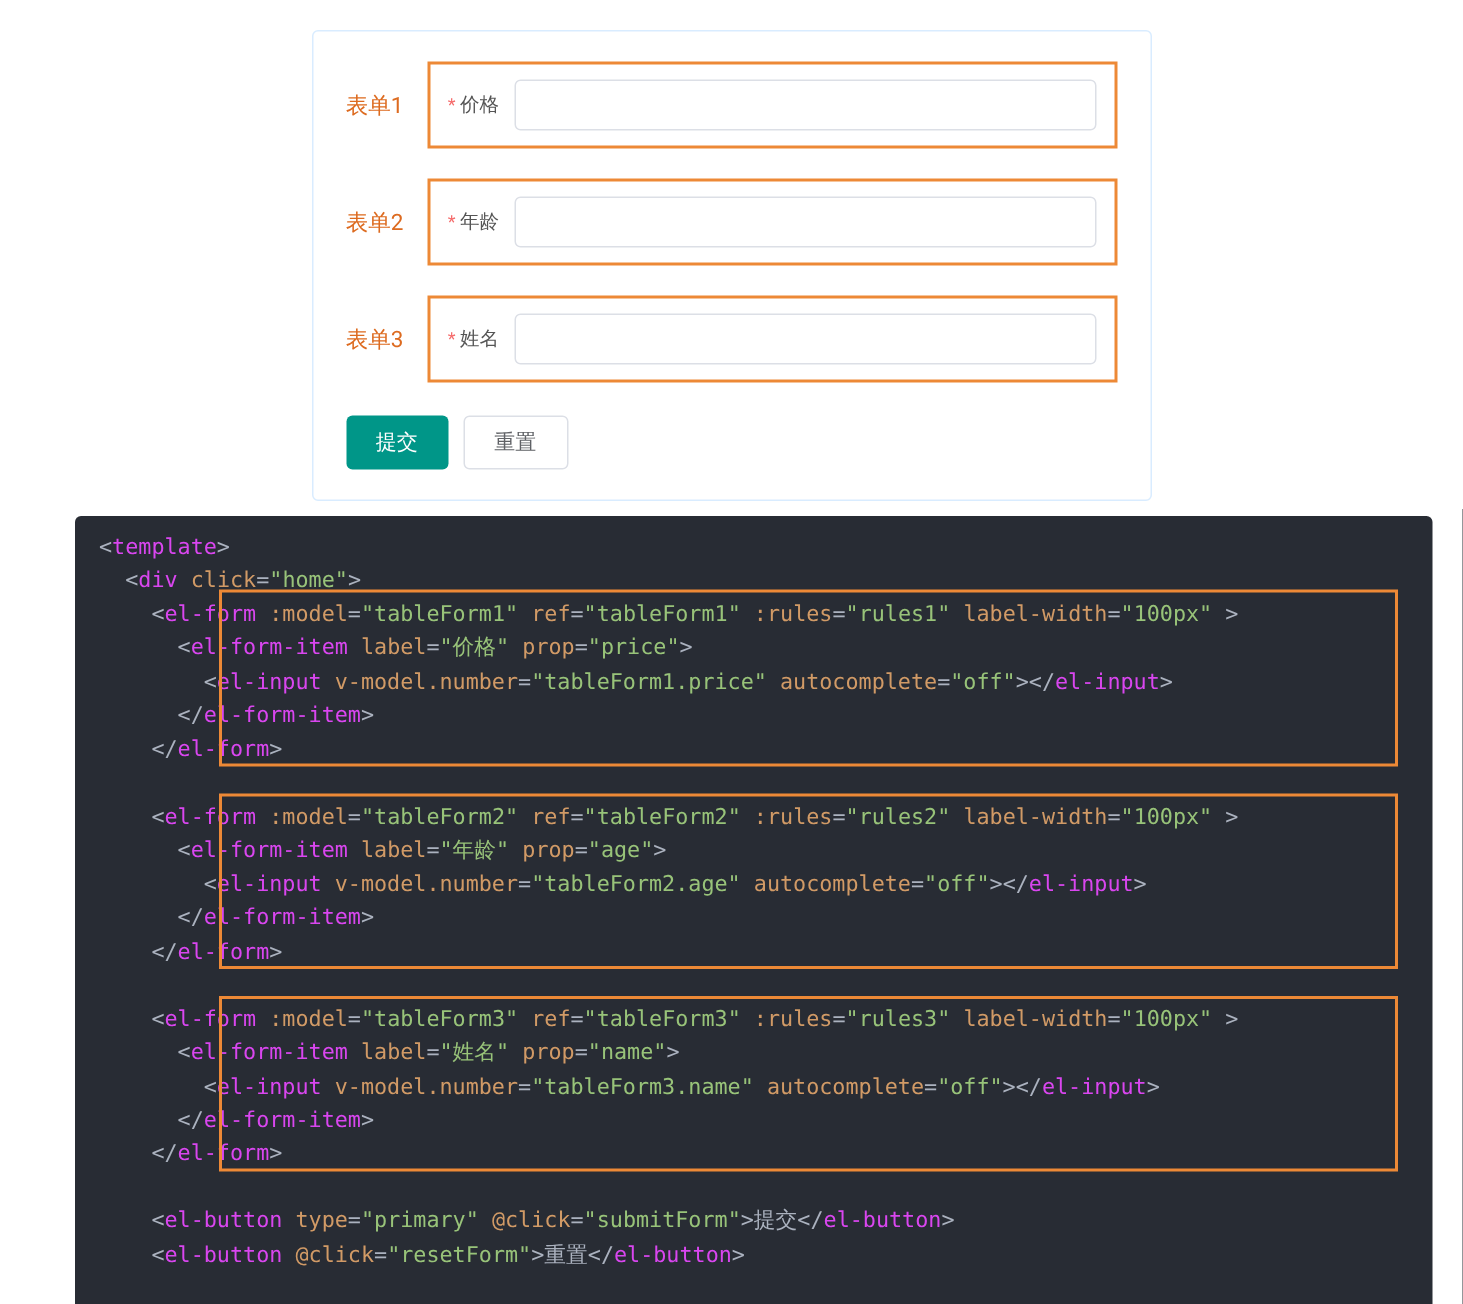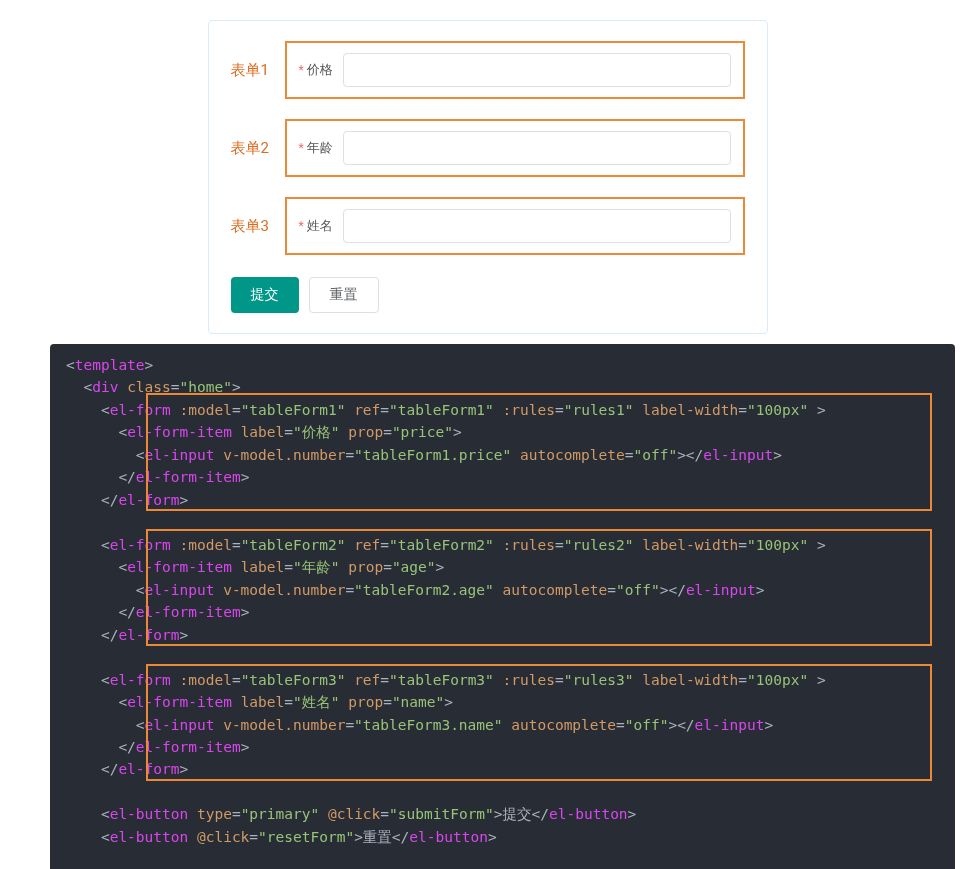--- a/index.html
+++ b/index.html
@@ -121,21 +121,21 @@
     </div>
   </div>
   <div class="btn-row">
     <button class="btn btn-primary">提交</button>
     <button class="btn btn-default">重置</button>
   </div>
 </div>
 
 <div class="code-panel">
   <pre id="code-pre"><span class="t-pun">&lt;</span><span class="t-tag">template</span><span class="t-pun">&gt;</span>
-<span class="t-text">  </span><span class="t-pun">&lt;</span><span class="t-tag">div</span><span class="t-text"> </span><span class="t-attr">class</span><span class="t-eq">=</span><span class="t-str">"home"</span><span class="t-pun">&gt;</span>
+<span class="t-text">  </span><span class="t-pun">&lt;</span><span class="t-tag">div</span><span class="t-text"> </span><span class="t-attr">click</span><span class="t-eq">=</span><span class="t-str">"home"</span><span class="t-pun">&gt;</span>
 <span class="t-text">    </span><span class="t-pun">&lt;</span><span class="t-tag">el-form</span><span class="t-text"> </span><span class="t-attr">:model</span><span class="t-eq">=</span><span class="t-str">"tableForm1"</span><span class="t-text"> </span><span class="t-attr">ref</span><span class="t-eq">=</span><span class="t-str">"tableForm1"</span><span class="t-text"> </span><span class="t-attr">:rules</span><span class="t-eq">=</span><span class="t-str">"rules1"</span><span class="t-text"> </span><span class="t-attr">label-width</span><span class="t-eq">=</span><span class="t-str">"100px"</span><span class="t-text"> </span><span class="t-pun">&gt;</span>
 <span class="t-text">      </span><span class="t-pun">&lt;</span><span class="t-tag">el-form-item</span><span class="t-text"> </span><span class="t-attr">label</span><span class="t-eq">=</span><span class="t-str">"价格"</span><span class="t-text"> </span><span class="t-attr">prop</span><span class="t-eq">=</span><span class="t-str">"price"</span><span class="t-pun">&gt;</span>
 <span class="t-text">        </span><span class="t-pun">&lt;</span><span class="t-tag">el-input</span><span class="t-text"> </span><span class="t-attr">v-model.number</span><span class="t-eq">=</span><span class="t-str">"tableForm1.price"</span><span class="t-text"> </span><span class="t-attr">autocomplete</span><span class="t-eq">=</span><span class="t-str">"off"</span><span class="t-pun">&gt;&lt;/</span><span class="t-tag">el-input</span><span class="t-pun">&gt;</span>
 <span class="t-text">      </span><span class="t-pun">&lt;/</span><span class="t-tag">el-form-item</span><span class="t-pun">&gt;</span>
 <span class="t-text">    </span><span class="t-pun">&lt;/</span><span class="t-tag">el-form</span><span class="t-pun">&gt;</span>
 <span class="t-text"></span>
 <span class="t-text">    </span><span class="t-pun">&lt;</span><span class="t-tag">el-form</span><span class="t-text"> </span><span class="t-attr">:model</span><span class="t-eq">=</span><span class="t-str">"tableForm2"</span><span class="t-text"> </span><span class="t-attr">ref</span><span class="t-eq">=</span><span class="t-str">"tableForm2"</span><span class="t-text"> </span><span class="t-attr">:rules</span><span class="t-eq">=</span><span class="t-str">"rules2"</span><span class="t-text"> </span><span class="t-attr">label-width</span><span class="t-eq">=</span><span class="t-str">"100px"</span><span class="t-text"> </span><span class="t-pun">&gt;</span>
 <span class="t-text">      </span><span class="t-pun">&lt;</span><span class="t-tag">el-form-item</span><span class="t-text"> </span><span class="t-attr">label</span><span class="t-eq">=</span><span class="t-str">"年龄"</span><span class="t-text"> </span><span class="t-attr">prop</span><span class="t-eq">=</span><span class="t-str">"age"</span><span class="t-pun">&gt;</span>
 <span class="t-text">        </span><span class="t-pun">&lt;</span><span class="t-tag">el-input</span><span class="t-text"> </span><span class="t-attr">v-model.number</span><span class="t-eq">=</span><span class="t-str">"tableForm2.age"</span><span class="t-text"> </span><span class="t-attr">autocomplete</span><span class="t-eq">=</span><span class="t-str">"off"</span><span class="t-pun">&gt;&lt;/</span><span class="t-tag">el-input</span><span class="t-pun">&gt;</span>
 <span class="t-text">      </span><span class="t-pun">&lt;/</span><span class="t-tag">el-form-item</span><span class="t-pun">&gt;</span>

